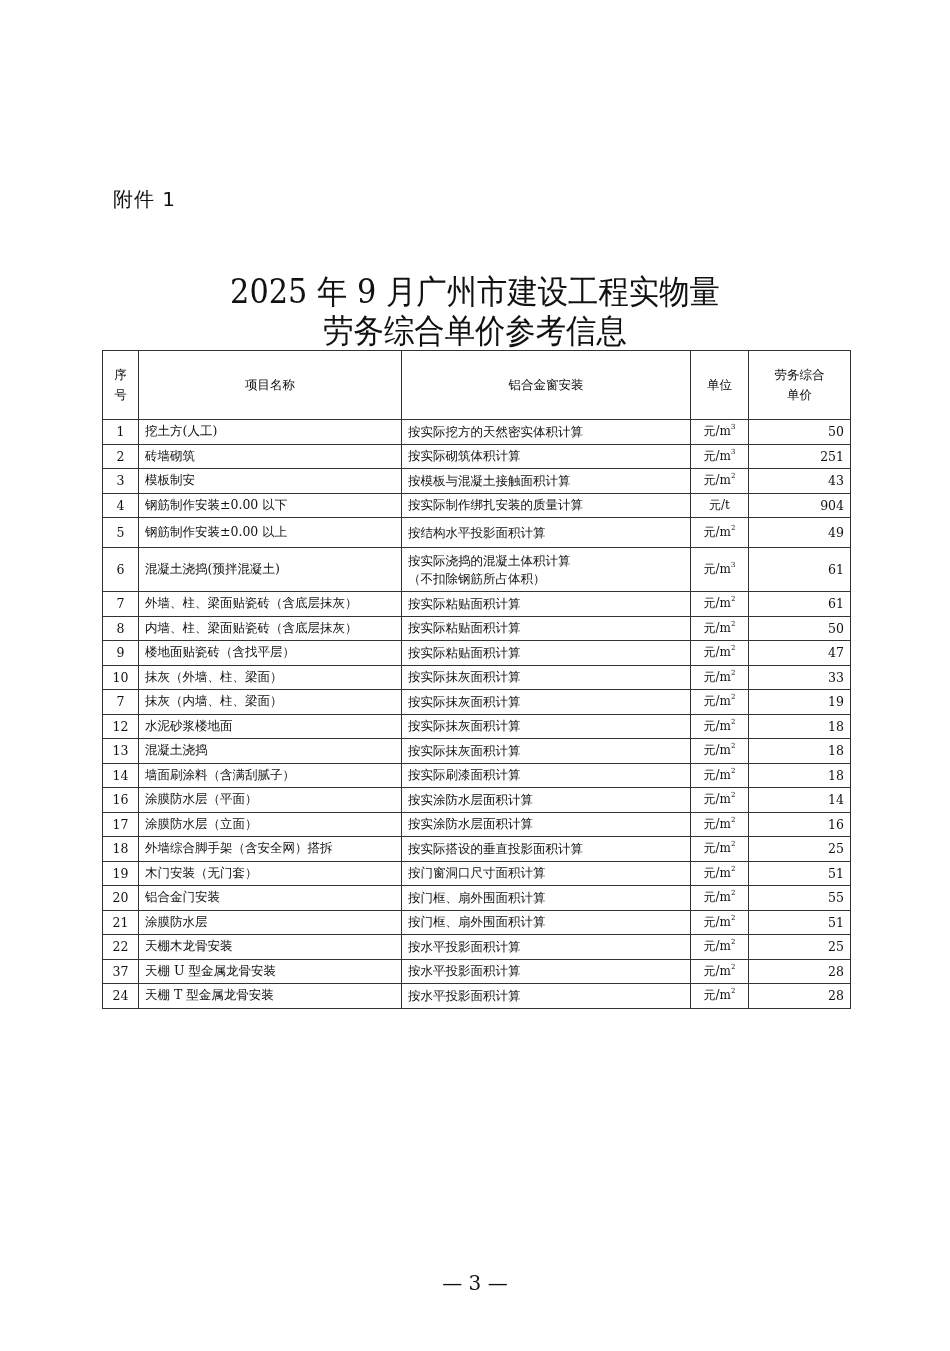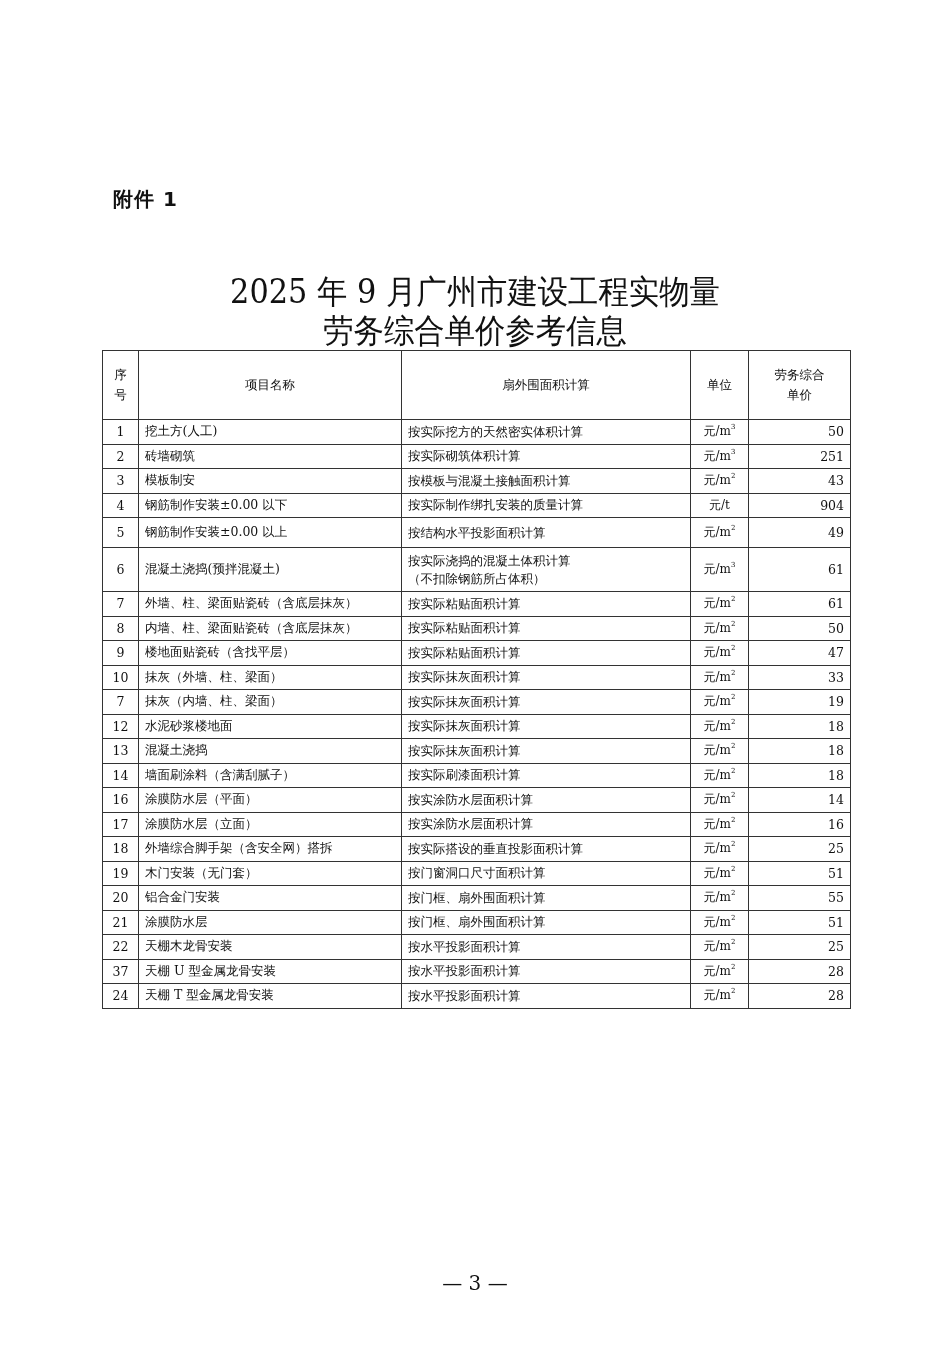--- a/index.html
+++ b/index.html
@@ -1,17 +1,17 @@
 <!DOCTYPE html>
 <html><head>
 <meta charset="utf-8">
 <style>
   html, body { margin: 0; padding: 0; background: #ffffff; }
   body { width: 950px; height: 1351px; position: relative; overflow: hidden; font-family: "DejaVu Serif", "Liberation Serif", serif; color: #111; }
-  .attachment { position: absolute; left: 113px; top: 186px; font-family: "DejaVu Sans", "Liberation Sans", sans-serif; font-weight: bold; font-size: 20px; letter-spacing: 1px; }
+  .attachment { position: absolute; left: 113px; top: 186px; font-family: "DejaVu Sans", "Liberation Sans", sans-serif; font-weight: normal; font-size: 20px; letter-spacing: 1px; }
   .title { position: absolute; left: 0; width: 950px; text-align: center; font-size: 33px; line-height: 40px; transform: scaleX(0.92); }
   .title.l1 { top: 272px; }
   .title.l2 { top: 311px; }
   table.main { position: absolute; left: 102px; top: 350px; width: 748px; border-collapse: collapse; table-layout: fixed; font-size: 12.5px; }
   table.main td, table.main th { border: 1px solid #333; padding: 0 6px; font-weight: normal; overflow: hidden; white-space: nowrap; }
   table.main th { text-align: center; font-size: 12.5px; line-height: 20px; }
   tr.head { height: 69px; }
   tr.r { height: 24.5px; }
   tr.r5 { height: 30px; }
   tr.r6 { height: 44px; }
@@ -34,21 +34,21 @@
     <col style="width:36px">
     <col style="width:263px">
     <col style="width:289px">
     <col style="width:58px">
     <col style="width:102px">
   </colgroup>
   <thead>
     <tr class="head">
       <th><span>序</span><br><span>号</span></th>
       <th>项目名称</th>
-      <th>扇外围面积计算</th>
+      <th>铝合金窗安装</th>
       <th>单位</th>
       <th><span>劳务综合</span><br><span>单价</span></th>
     </tr>
   </thead>
   <tbody id="tbody">
       <tr class="r">
         <td class="c0">1</td>
         <td class="c1">挖土方(人工)</td>
         <td class="c2"><span>按实际挖方的天然密实体积计算</span></td>
         <td class="c3"><span>元/m</span><sup>3</sup></td>

